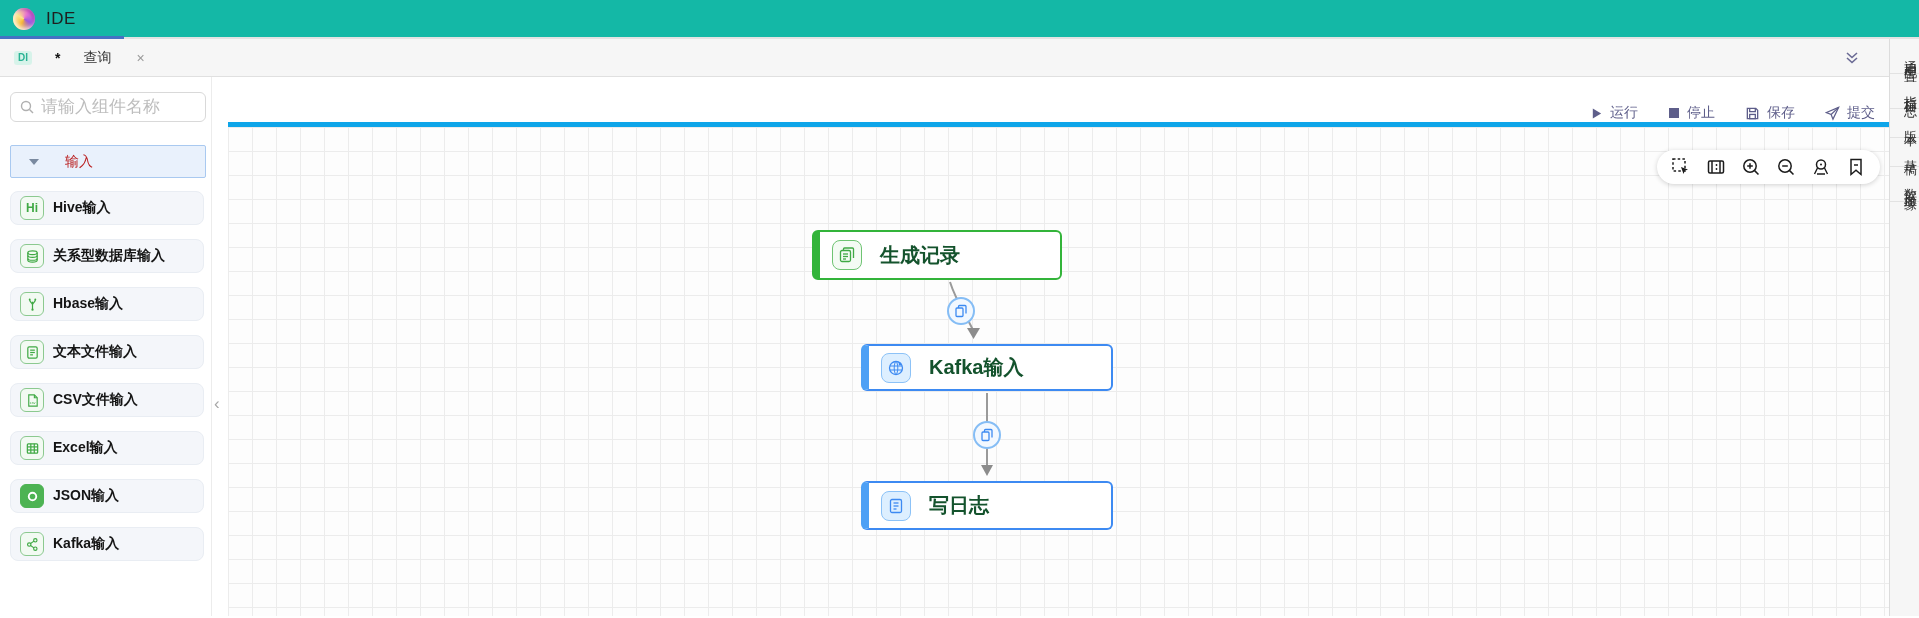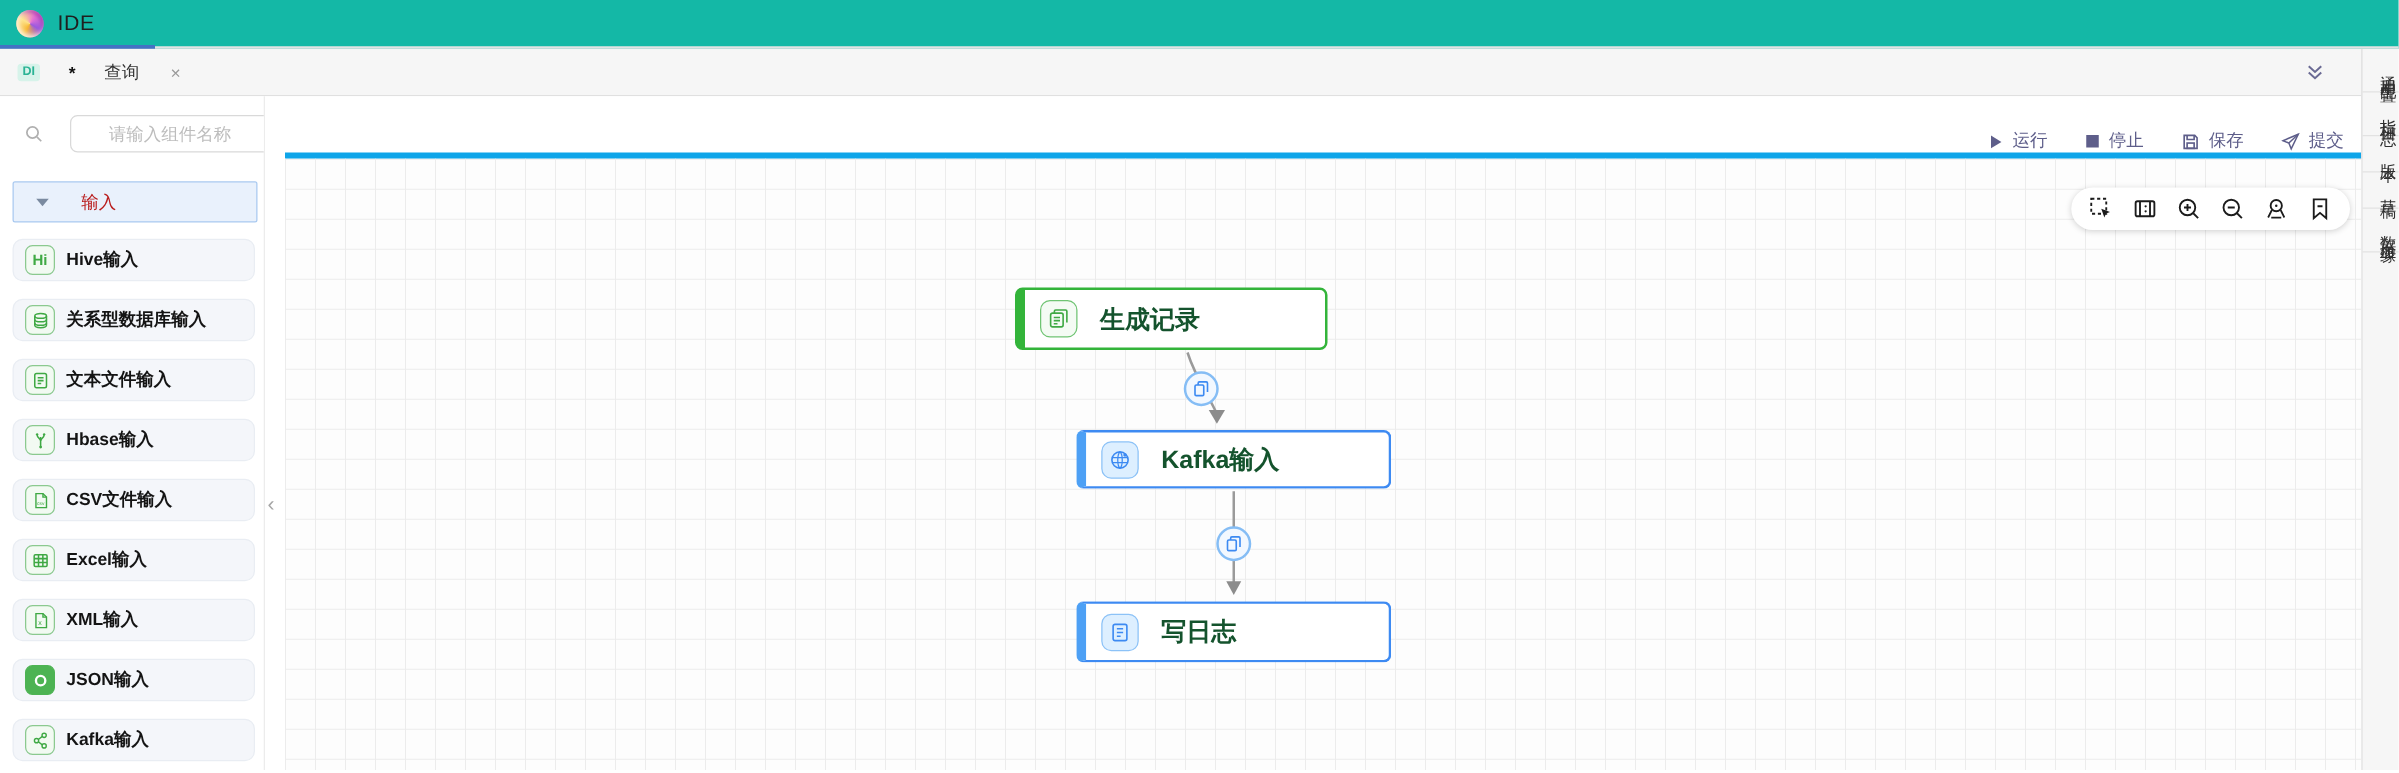--- a/index.html
+++ b/index.html
@@ -32,22 +32,22 @@
 
   
   .body-row { flex:1; display:flex; min-height:0; }
 
   
   .sidebar { width:212px; background:#fff; border-right:1px solid #ececec;
     padding:15px 6px 0 10px; overflow:hidden; }
   .search-wrap { position:relative; width:196px; height:30px; margin-bottom:23px; }
   .search-wrap svg { position:absolute; left:9px; top:7px; }
   .search-input { width:100%; height:100%; border:1px solid #d9d9d9; border-radius:6px;
-    padding:0 8px 0 30px; font-size:14px; color:#15803d; outline:none;
-    font-family:"Liberation Sans","DejaVu Sans",sans-serif;margin-left:46px; }
+    padding:0 8px 0 30px; font-size:17px; color:#15803d; outline:none;
+    font-family:"Liberation Sans","DejaVu Sans",sans-serif; }
   .search-input::placeholder { color:#bdbdbd; }
   .group-header { width:196px; height:33px; background:#e9f1fc; border:1px solid #a9c9f0;
     border-radius:2px; display:flex; align-items:center; padding-left:18px; margin-bottom:13px;
     cursor:pointer; }
   .caret-down { width:0; height:0; border-left:5px solid transparent; border-right:5px solid transparent;
     border-top:6px solid #7a8aa0; }
   .group-label { margin-left:26px; font-size:14px; color:#b91c1c; }
   .comp-item { width:194px; height:34px; background:#f4f6fa; border:1px solid #e9edf3;
     border-radius:8px; display:flex; align-items:center; padding-left:9px; margin-bottom:14px;
     cursor:grab; }
@@ -160,45 +160,45 @@
               <path d="M3 7v3c0 1.1 2.2 2 5 2s5-.9 5-2V7"></path>
                 <path d="M3 10v2c0 1.1 2.2 2 5 2s5-.9 5-2v-2"></path>
             </svg>
           </span>
           <span class="comp-label">关系型数据库输入</span>
         </div>
 
         <div class="comp-item">
           <span class="comp-icon">
             <svg width="15" height="15" viewBox="0 0 16 16" fill="none" stroke="#3fa944" stroke-width="1.3">
-              <rect x="3" y="2" width="10" height="12" rx="1.5"></rect>
-              <line x1="5.5" y1="5.5" x2="10.5" y2="5.5"></line>
-                <line x1="5.5" y1="8" x2="10.5" y2="8"></line>
-              <line x1="5.5" y1="10.5" x2="8.5" y2="10.5"></line>
-            </svg>
-          </span>
-          <span class="comp-label">文本文件输入</span>
-        </div>
-
-        <div class="comp-item">
-          <span class="comp-icon">
-            <svg width="15" height="15" viewBox="0 0 16 16" fill="none" stroke="#3fa944" stroke-width="1.3">
               <path d="M8 13V5"></path>
                 <path d="M8 8c0-2 -3-2 -3-5"></path>
                 <path d="M8 8c0-2 3-2 3-5"></path>
               <circle cx="5" cy="2.6" r="1" fill="#3fa944" stroke="none"></circle>
               <circle cx="11" cy="2.6" r="1" fill="#3fa944" stroke="none"></circle>
               <circle cx="8" cy="13.5" r="1.2" fill="#3fa944" stroke="none"></circle>
             </svg>
           </span>
           <span class="comp-label">Hbase输入</span>
         </div>
 
         <div class="comp-item">
           <span class="comp-icon">
+            <svg width="15" height="15" viewBox="0 0 16 16" fill="none" stroke="#3fa944" stroke-width="1.3">
+              <rect x="3" y="2" width="10" height="12" rx="1.5"></rect>
+              <line x1="5.5" y1="5.5" x2="10.5" y2="5.5"></line>
+                <line x1="5.5" y1="8" x2="10.5" y2="8"></line>
+              <line x1="5.5" y1="10.5" x2="8.5" y2="10.5"></line>
+            </svg>
+          </span>
+          <span class="comp-label">文本文件输入</span>
+        </div>
+
+        <div class="comp-item">
+          <span class="comp-icon">
             <svg width="15" height="15" viewBox="0 0 16 16" fill="none" stroke="#3fa944" stroke-width="1.2">
               <path d="M4 2h6l3 3v9H4z"></path>
                 <path d="M10 2v3h3"></path>
               <text x="5" y="12" font-size="4.2" fill="#3fa944" stroke="none" font-family="sans-serif">csv</text>
             </svg>
           </span>
           <span class="comp-label">CSV文件输入</span>
         </div>
 
         <div class="comp-item">
@@ -207,30 +207,20 @@
               <rect x="2.5" y="3" width="11" height="10" rx="1"></rect>
               <line x1="2.5" y1="6.3" x2="13.5" y2="6.3"></line>
                 <line x1="2.5" y1="9.6" x2="13.5" y2="9.6"></line>
               <line x1="6.2" y1="3" x2="6.2" y2="13"></line>
                 <line x1="9.9" y1="3" x2="9.9" y2="13"></line>
             </svg>
           </span>
           <span class="comp-label">Excel输入</span>
         </div>
 
-        <div class="comp-item">
-          <span class="comp-icon">
-            <svg width="15" height="15" viewBox="0 0 16 16" fill="none" stroke="#3fa944" stroke-width="1.2">
-              <path d="M4 2h6l3 3v9H4z"></path>
-                <path d="M10 2v3h3"></path>
-              <text x="6" y="12" font-size="6" fill="#3fa944" stroke="none" font-family="sans-serif">x</text>
-            </svg>
-          </span>
-          <span class="comp-label">XML输入</span>
-        </div>
 
         <div class="comp-item">
           <span class="comp-icon filled">
             <svg width="15" height="15" viewBox="0 0 16 16" fill="none" stroke="#ffffff" stroke-width="2">
               <circle cx="8" cy="8" r="4"></circle>
             </svg>
           </span>
           <span class="comp-label">JSON输入</span>
         </div>
 

